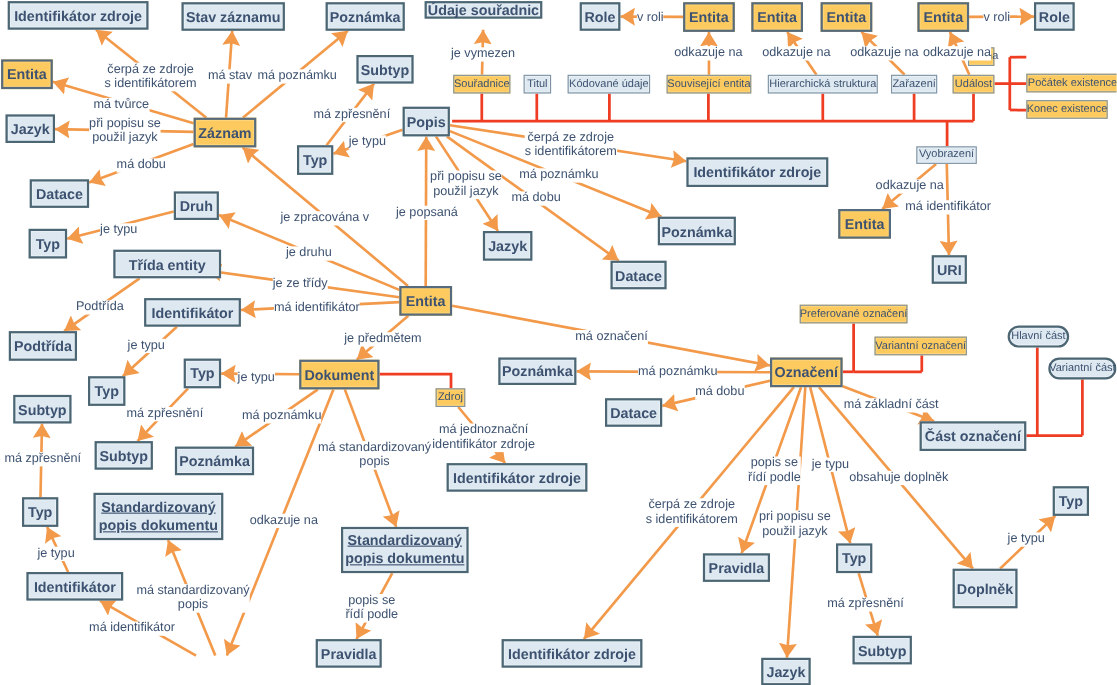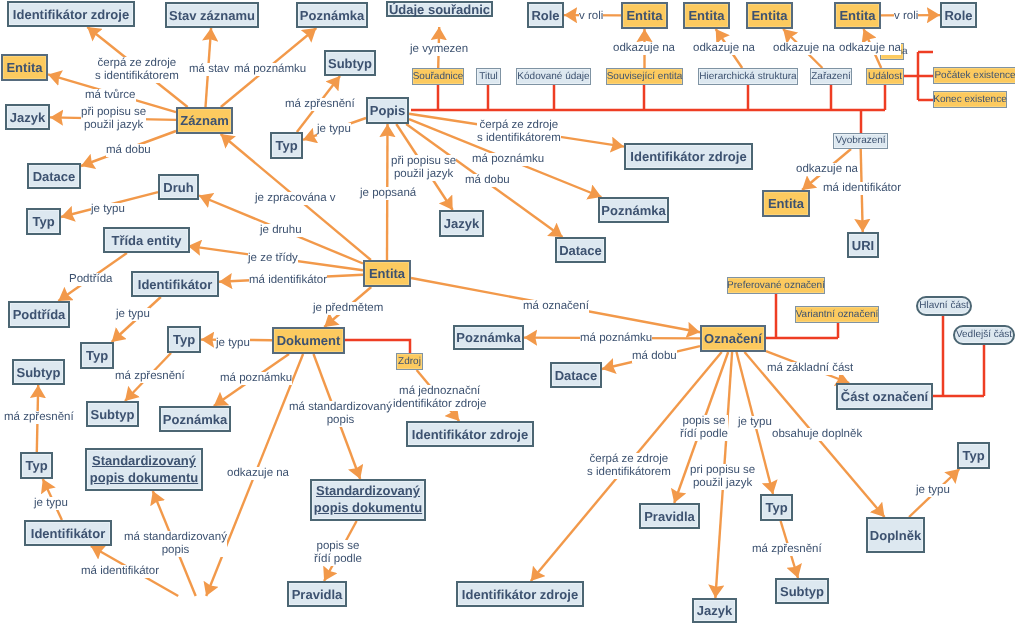--- a/index.html
+++ b/index.html
@@ -199,21 +199,21 @@
     </div>
 <div class="node concept sz-n" style="left:27px;top:163px;width:54px;height:26px">
       <span>Datace</span>
     </div>
 <div class="node concept sz-n" style="left:26px;top:208px;width:35px;height:27px">
       <span>Typ</span>
     </div>
 <div class="node concept sz-n" style="left:158px;top:174px;width:41px;height:26px">
       <span>Druh</span>
     </div>
-<div class="node concept sz-n" style="left:103px;top:227px;width:87px;height:26px">
+<div class="node concept sz-n" style="left:103px;top:227px;width:98px;height:26px">
       <span>Třída entity</span>
     </div>
 <div class="node concept sz-n" style="left:131px;top:271px;width:88px;height:26px">
       <span>Identifikátor</span>
     </div>
 <div class="node concept sz-n" style="left:8px;top:301px;width:62px;height:27px">
       <span>Podtřída</span>
     </div>
 <div class="node entity sz-n" style="left:363px;top:260px;width:48px;height:27px">
       <span>Entita</span>
@@ -275,21 +275,21 @@
 <div class="node entity sz-s" style="left:727px;top:277px;width:98px;height:17px">
       <span>Preferované označení</span>
     </div>
 <div class="node entity sz-s" style="left:795px;top:306px;width:84px;height:17px">
       <span>Variantní označení</span>
     </div>
 <div class="node concept sz-s2" style="left:916px;top:296px;width:56px;height:20px">
       <span>Hlavní část</span>
     </div>
 <div class="node concept sz-s2" style="left:953px;top:325px;width:62px;height:20px">
-      <span>Vedlejší část</span>
+      <span>Variantní část</span>
     </div>
 <div class="node concept sz-n" style="left:836px;top:383px;width:97px;height:27px">
       <span>Část označení</span>
     </div>
 <div class="node concept sz-n" style="left:639px;top:503px;width:61px;height:26px">
       <span>Pravidla</span>
     </div>
 <div class="node concept sz-n" style="left:692px;top:598px;width:45px;height:25px">
       <span>Jazyk</span>
     </div>

